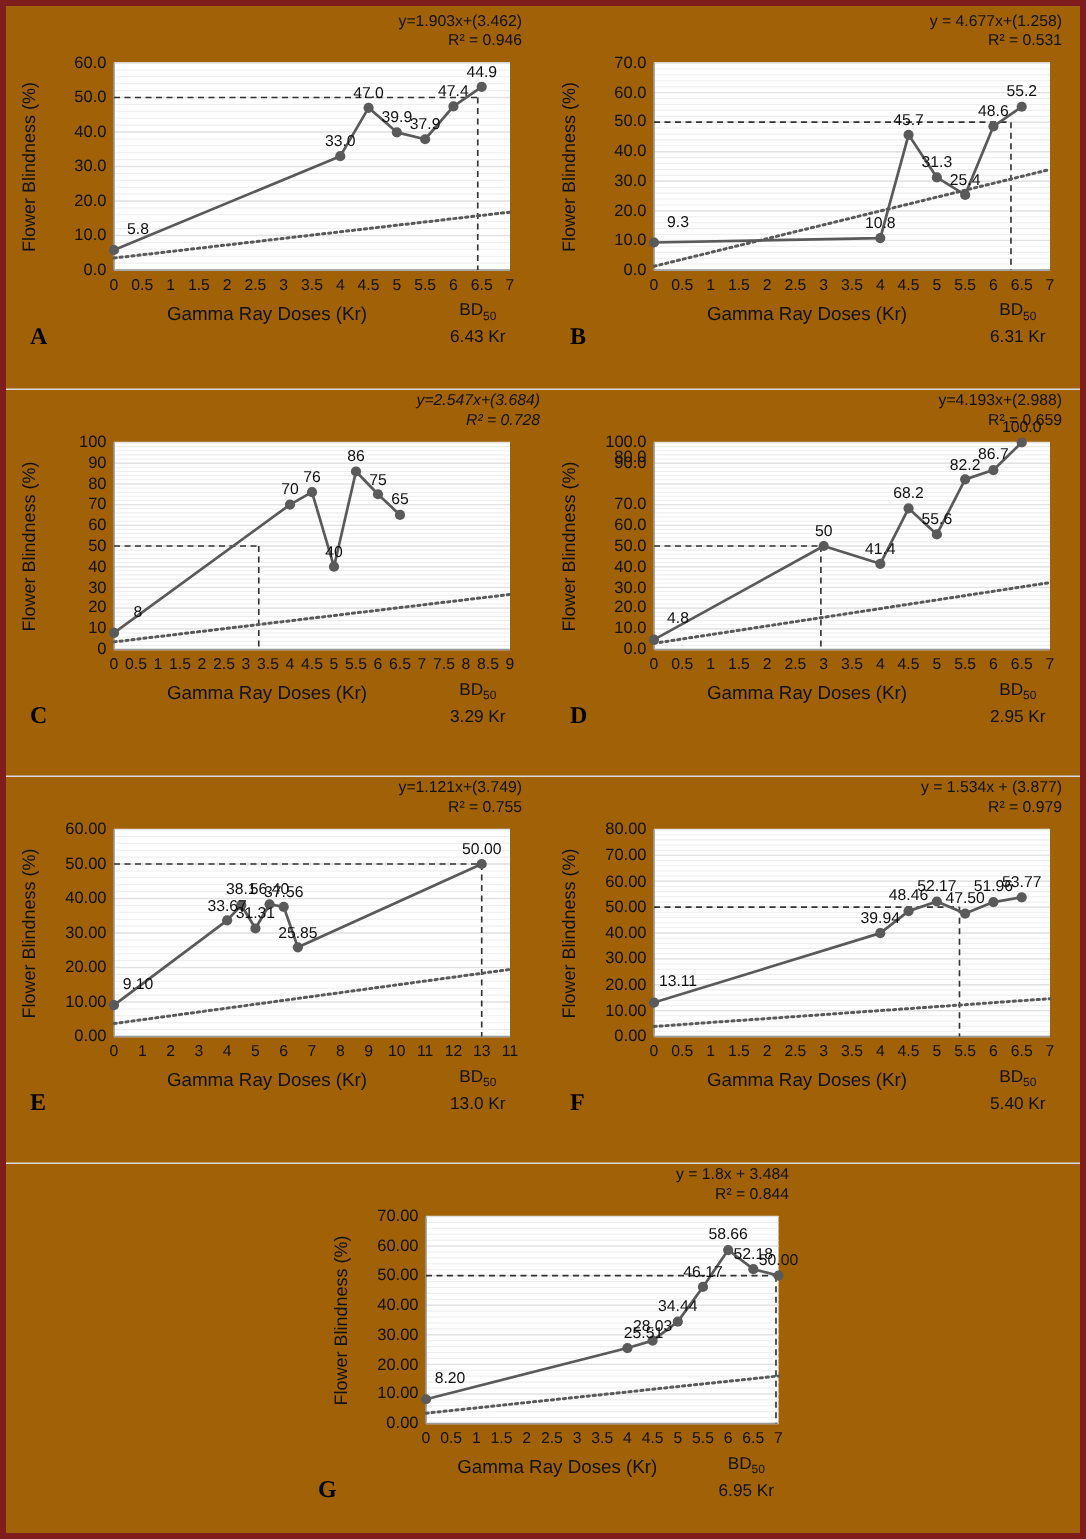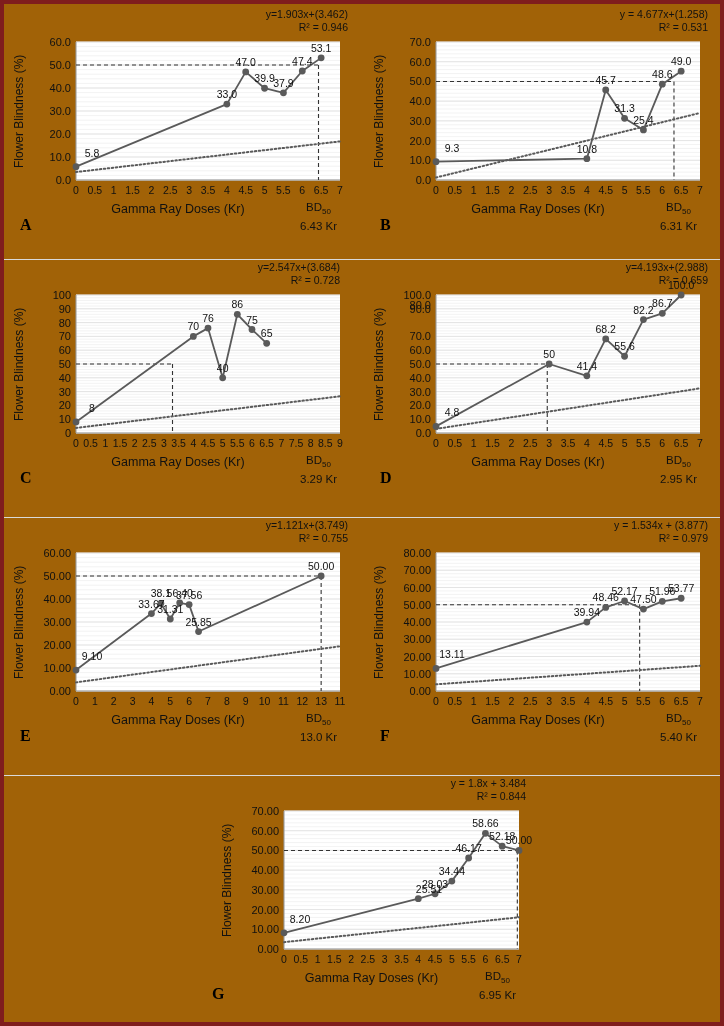--- a/index.html
+++ b/index.html
@@ -86,21 +86,21 @@
         <circle cx="277.42857142857144" cy="86.83000000000001" r="3.4" fill="#5a5a5a"></circle>
         <circle cx="296.2857142857143" cy="64.98" r="3.4" fill="#5a5a5a"></circle>
         <circle cx="315.1428571428571" cy="51.870000000000005" r="3.4" fill="#5a5a5a"></circle>
       </svg>
       <div class="dlabel" style="left: 86px; top: 152.66px;">5.8</div>
       <div class="dlabel" style="left: 220.857px; top: 94.1px;">33.0</div>
       <div class="dlabel" style="left: 239.714px; top: 61.9px;">47.0</div>
       <div class="dlabel" style="left: 258.571px; top: 78.23px;">39.9</div>
       <div class="dlabel" style="left: 277.429px; top: 82.83px;">37.9</div>
       <div class="dlabel" style="left: 296.286px; top: 60.98px;">47.4</div>
-      <div class="dlabel" style="left: 315.143px; top: 47.87px;">53.1</div>
+      <div class="dlabel" style="left: 315.143px; top: 47.87px;">44.9</div>
       <div class="xtick" style="left: 70px; top: 178px;">0</div>
       <div class="xtick" style="left: 88.8571px; top: 178px;">0.5</div>
       <div class="xtick" style="left: 107.714px; top: 178px;">1</div>
       <div class="xtick" style="left: 126.571px; top: 178px;">1.5</div>
       <div class="xtick" style="left: 145.429px; top: 178px;">2</div>
       <div class="xtick" style="left: 164.286px; top: 178px;">2.5</div>
       <div class="xtick" style="left: 183.143px; top: 178px;">3</div>
       <div class="xtick" style="left: 202px; top: 178px;">3.5</div>
       <div class="xtick" style="left: 220.857px; top: 178px;">4</div>
       <div class="xtick" style="left: 239.714px; top: 178px;">4.5</div>
@@ -183,42 +183,42 @@
         <circle cx="277.42857142857144" cy="123.92571428571429" r="3.4" fill="#5a5a5a"></circle>
         <circle cx="296.2857142857143" cy="78.18857142857144" r="3.4" fill="#5a5a5a"></circle>
         <circle cx="315.1428571428571" cy="65.17714285714285" r="3.4" fill="#5a5a5a"></circle>
       </svg>
       <div class="dlabel" style="left: 86px; top: 147.666px;">9.3</div>
       <div class="dlabel" style="left: 220.857px; top: 148.709px;">10.8</div>
       <div class="dlabel" style="left: 239.714px; top: 79.9057px;">45.7</div>
       <div class="dlabel" style="left: 258.571px; top: 108.294px;">31.3</div>
       <div class="dlabel" style="left: 277.429px; top: 119.926px;">25.4</div>
       <div class="dlabel" style="left: 296.286px; top: 74.1886px;">48.6</div>
-      <div class="dlabel" style="left: 315.143px; top: 61.1771px;">49.0</div>
+      <div class="dlabel" style="left: 315.143px; top: 61.1771px;">55.2</div>
       <div class="xtick" style="left: 70px; top: 178px;">0</div>
       <div class="xtick" style="left: 88.8571px; top: 178px;">0.5</div>
       <div class="xtick" style="left: 107.714px; top: 178px;">1</div>
       <div class="xtick" style="left: 126.571px; top: 178px;">1.5</div>
       <div class="xtick" style="left: 145.429px; top: 178px;">2</div>
       <div class="xtick" style="left: 164.286px; top: 178px;">2.5</div>
       <div class="xtick" style="left: 183.143px; top: 178px;">3</div>
       <div class="xtick" style="left: 202px; top: 178px;">3.5</div>
       <div class="xtick" style="left: 220.857px; top: 178px;">4</div>
       <div class="xtick" style="left: 239.714px; top: 178px;">4.5</div>
       <div class="xtick" style="left: 258.571px; top: 178px;">5</div>
       <div class="xtick" style="left: 277.429px; top: 178px;">5.5</div>
       <div class="xtick" style="left: 296.286px; top: 178px;">6</div>
       <div class="xtick" style="left: 315.143px; top: 178px;">6.5</div>
       <div class="xtick" style="left: 334px; top: 178px;">7</div>
       <div class="xaxislabel" style="left: 60px; width: 224px; top: 196px;">Gamma Ray Doses (Kr)</div>
       <div class="bd50" style="left: 294px; top: 194px;"><span>BD<sub>50</sub></span><div>6.31 Kr</div></div>
       <div class="panel-letter" style="left: 14px; top: 210px;">B</div>
     </div>
     <div class="panel" style="left: 2px; top: 255px; width: 360px; height: 258px;">
-      <div class="eqblock" style="right: 26px;"><span>y=2.547x+(3.684)</span><span class="r2">R² = 0.728</span></div>
+      <div class="eqblock" style="right: 6px; font-style: italic;"><span>y=2.547x+(3.684)</span><span class="r2">R² = 0.728</span></div>
       <div class="ylabel" style="left: 6px; top: 36px; height: 138px;">Flower Blindness (%)</div>
       <div class="ytick" style="top: 174px; right: 295px;">0</div>
       <div class="ytick" style="top: 160.2px; right: 295px;">10</div>
       <div class="ytick" style="top: 146.4px; right: 295px;">20</div>
       <div class="ytick" style="top: 132.6px; right: 295px;">30</div>
       <div class="ytick" style="top: 118.8px; right: 295px;">40</div>
       <div class="ytick" style="top: 105px; right: 295px;">50</div>
       <div class="ytick" style="top: 91.2px; right: 295px;">60</div>
       <div class="ytick" style="top: 77.4px; right: 295px;">70</div>
       <div class="ytick" style="top: 63.6px; right: 295px;">80</div>

